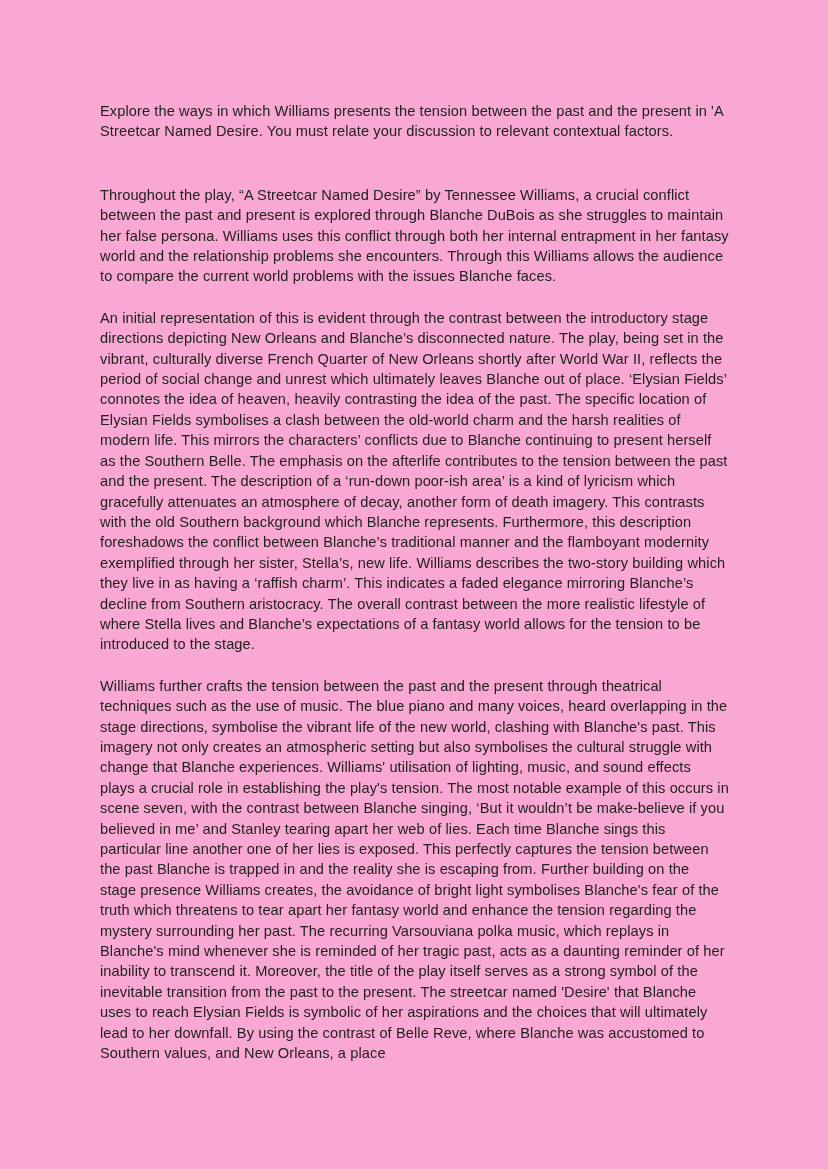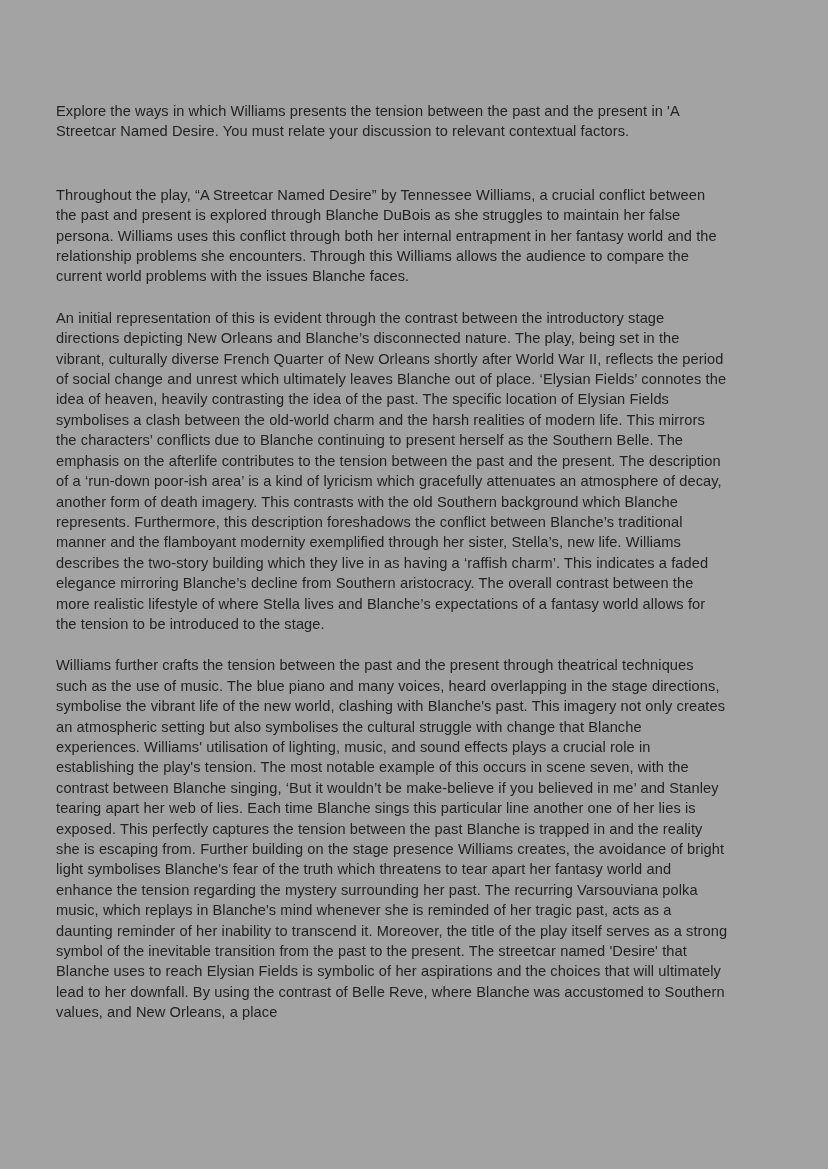--- a/index.html
+++ b/index.html
@@ -10,22 +10,22 @@
     width: 828px;
     height: 1169px;
     background: #ffffff;
     overflow: hidden;
     font-family: "Liberation Sans", sans-serif;
   }
   .page {
     box-sizing: border-box;
     width: 828px;
     height: 1169px;
-    padding: 101px 99px 0 56px;
-    background: #a3a3a3;
+    padding: 101px 99px 0 100px;
+    background: #f9a8d4;
   }
   .doc {
     color: #222222;
     font-size: 14.6px;
     line-height: 20.4px;
     letter-spacing: 0.1px;
     text-align: left;
   }
   .doc p {
     margin: 0 0 21px 0;

